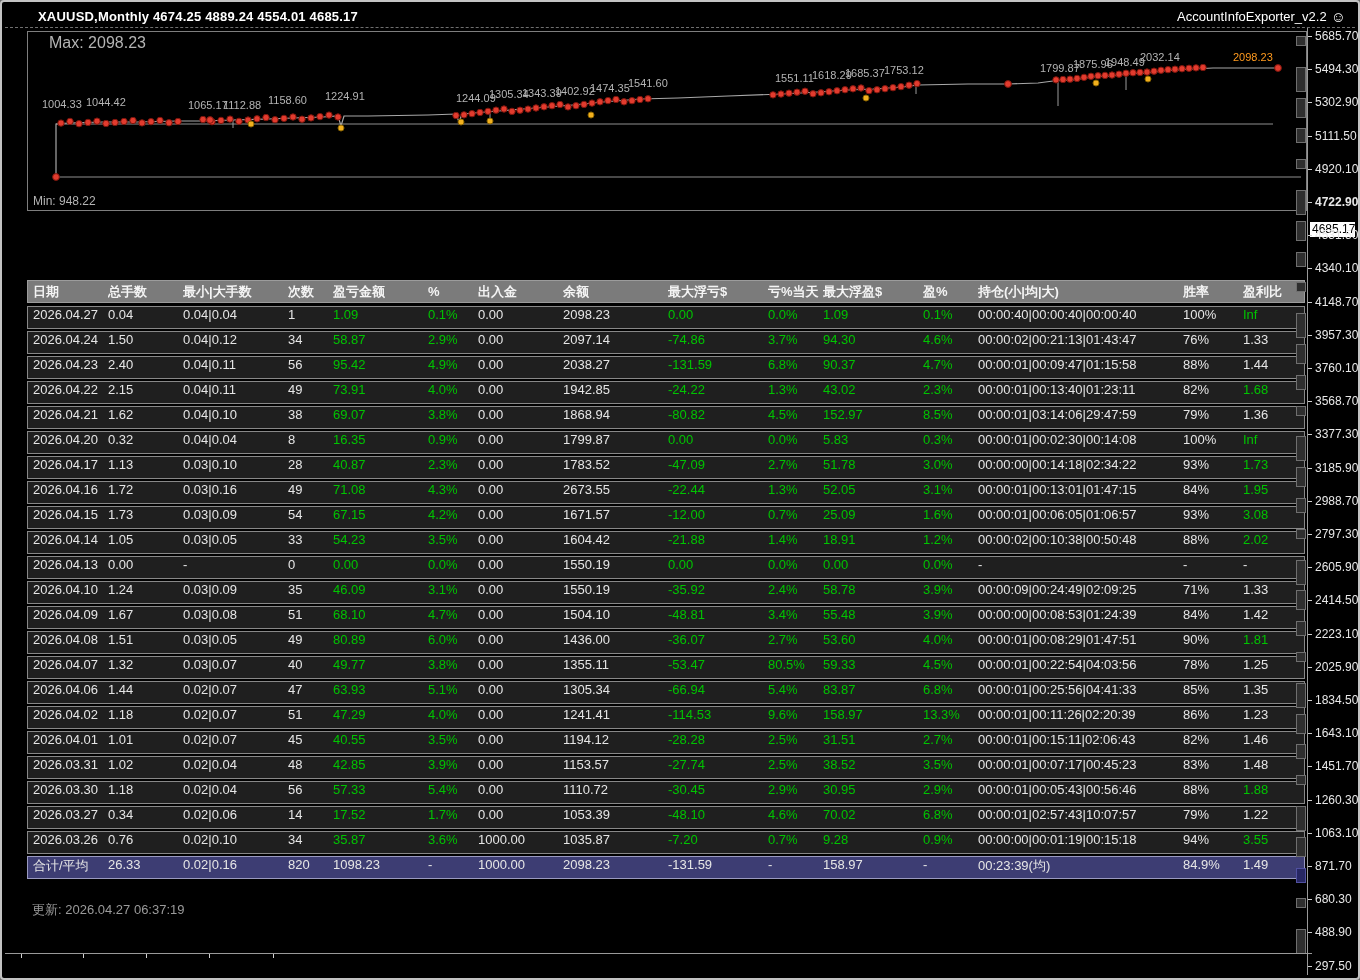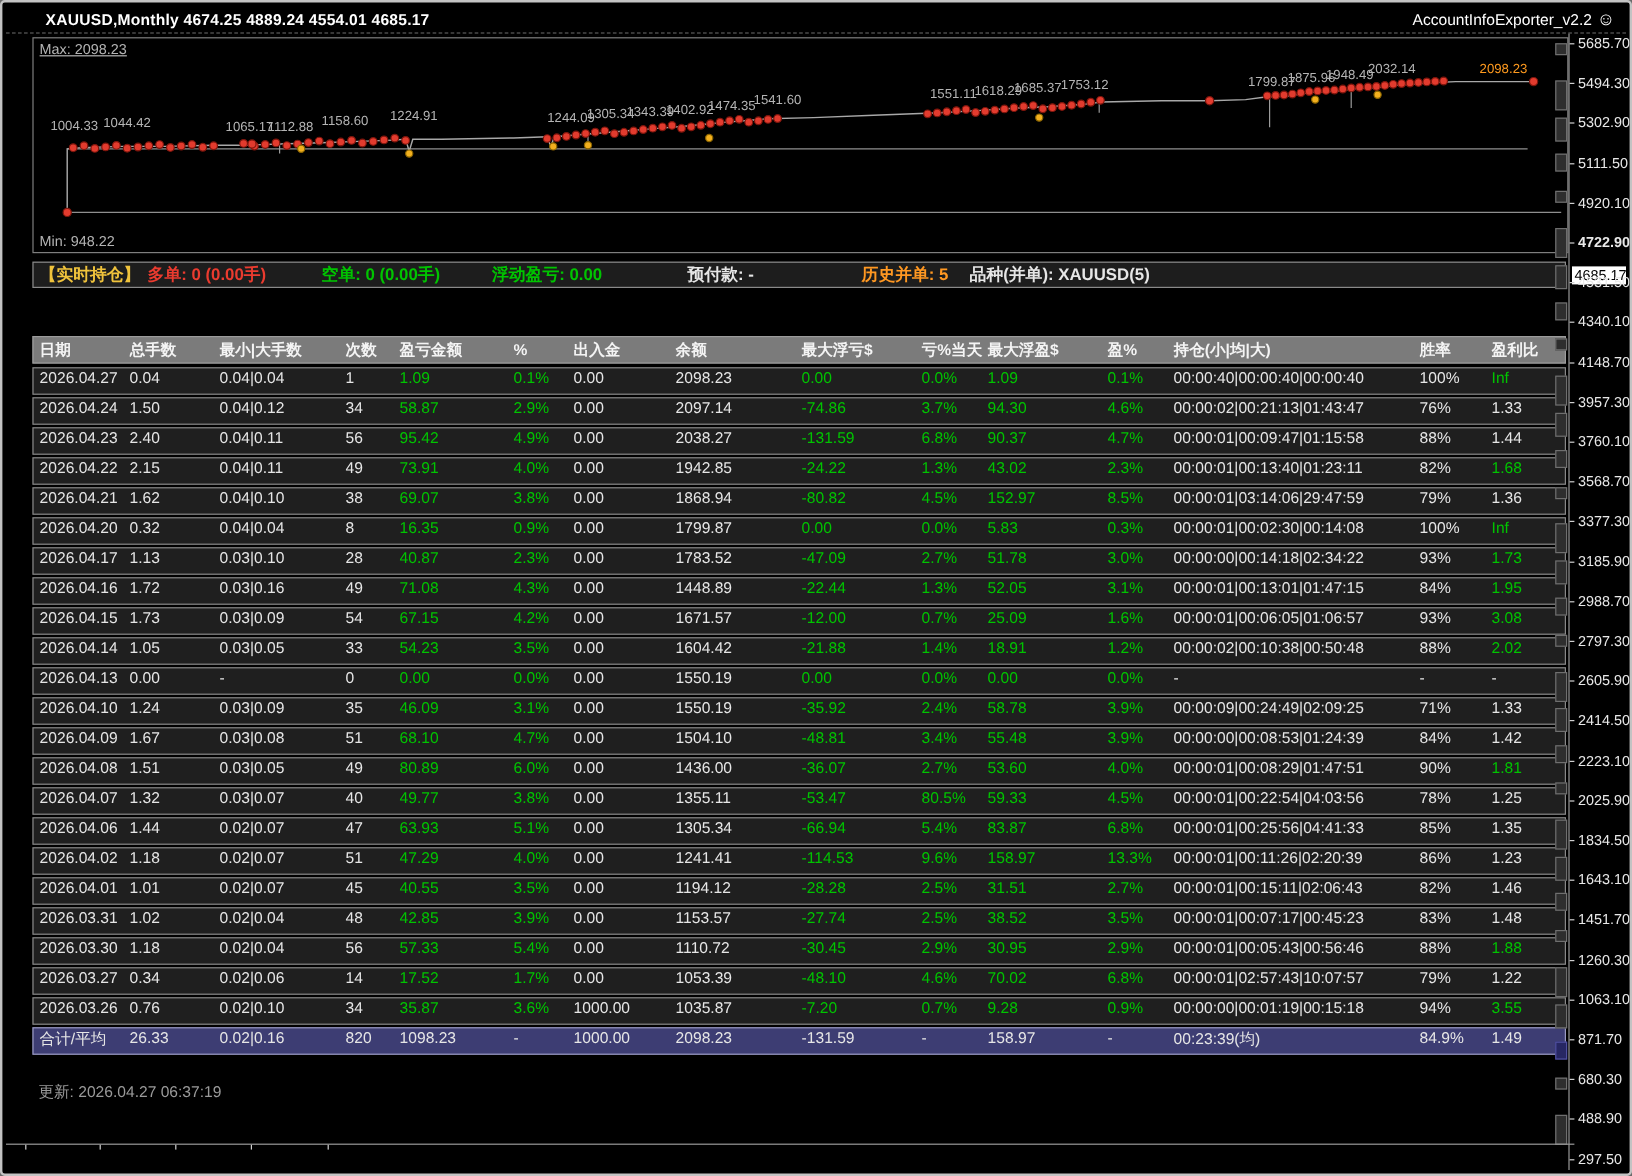--- a/index.html
+++ b/index.html
@@ -8,21 +8,21 @@
     font-family:"Liberation Sans",sans-serif;}
   .title-bar{position:absolute;left:4px;top:4px;right:4px;height:20px;color:#fff;font-size:13px;}
   .title-left{position:absolute;left:32px;top:3px;font-weight:bold;letter-spacing:.2px;}
   .title-right{position:absolute;right:8px;top:3px;display:flex;align-items:center;gap:4px;font-weight:normal;}
   .smiley{font-size:15px;line-height:14px;color:#fff;}
   .client{position:absolute;left:3px;top:25px;right:3px;bottom:3px;border-top:1px dashed #6f6f6f;}
 
   
   .equity-chart{position:absolute;left:22px;top:3px;width:1278px;height:178px;
     border:1px solid #7e7e7e;background:#000;}
-  .chart-max{position:absolute;left:5px;top:2px;color:#b4b4b4;font-size:12px;text-decoration:underline;}
+  .chart-max{position:absolute;left:21px;top:2px;color:#b4b4b4;font-size:16px;}
   .chart-min{position:absolute;left:5px;bottom:2px;color:#b4b4b4;font-size:12px;}
 
   
   .info-row{position:absolute;left:22px;width:1278px;height:22px;border:1px solid #8a8a8a;
     background:#1d1d1d;display:flex;align-items:center;font-size:14px;font-weight:bold;
     padding-left:5px;box-sizing:border-box;white-space:nowrap;}
   .row-a{top:190px;}
   .row-b{top:215px;}
   .ititle{display:inline-block;width:90px;}
   .iitem{display:inline-block;}
@@ -217,29 +217,20 @@
           <text x="1012" y="40" fill="#b4b4b4" font-size="11px" font-family="&quot;Liberation Sans&quot;,sans-serif">1799.87</text>
           <text x="1045" y="36" fill="#b4b4b4" font-size="11px" font-family="&quot;Liberation Sans&quot;,sans-serif">1875.96</text>
           <text x="1077" y="34" fill="#b4b4b4" font-size="11px" font-family="&quot;Liberation Sans&quot;,sans-serif">1948.49</text>
           <text x="1112" y="29" fill="#b4b4b4" font-size="11px" font-family="&quot;Liberation Sans&quot;,sans-serif">2032.14</text>
           <text x="1205" y="29" fill="#ff9a1e" font-size="11px" font-family="&quot;Liberation Sans&quot;,sans-serif">2098.23</text>
         </svg>
       <div class="chart-max">Max: 2098.23</div>
       <div class="chart-min">Min: 948.22</div>
     </div>
 
-    <div class="info-row row-a">
-      <span class="ititle yl">【实时持仓】</span>
-    <span class="iitem rd">多单: 0 (0.00手)</span>
-        <span class="iitem gn">空单: 0 (0.00手)</span>
-        <span class="iitem gn">浮动盈亏: 0.00</span>
-        <span class="iitem wt">预付款: -</span>
-        <span class="iitem og">历史并单: 5</span>
-        <span class="iitem wt">品种(并单): XAUUSD(5)</span>
-      </div>
 
     <div class="thead">
         <div class="cell c0">日期</div>
         <div class="cell c1">总手数</div>
         <div class="cell c2">最小|大手数</div>
         <div class="cell c3">次数</div>
         <div class="cell c4">盈亏金额</div>
         <div class="cell c5">%</div>
         <div class="cell c6">出入金</div>
         <div class="cell c7">余额</div>
@@ -372,21 +363,21 @@
           <div class="cell c14 gn">1.73</div>
         </div>
         <div class="trow">
           <div class="cell c0 wt">2026.04.16</div>
           <div class="cell c1 wt">1.72</div>
           <div class="cell c2 wt">0.03|0.16</div>
           <div class="cell c3 wt">49</div>
           <div class="cell c4 gn">71.08</div>
           <div class="cell c5 gn">4.3%</div>
           <div class="cell c6 wt">0.00</div>
-          <div class="cell c7 wt">1448.89</div>
+          <div class="cell c7 wt">2673.55</div>
           <div class="cell c8 gn">-22.44</div>
           <div class="cell c9 gn">1.3%</div>
           <div class="cell c10 gn">52.05</div>
           <div class="cell c11 gn">3.1%</div>
           <div class="cell c12 wt">00:00:01|00:13:01|01:47:15</div>
           <div class="cell c13 wt">84%</div>
           <div class="cell c14 gn">1.95</div>
         </div>
         <div class="trow">
           <div class="cell c0 wt">2026.04.15</div>

